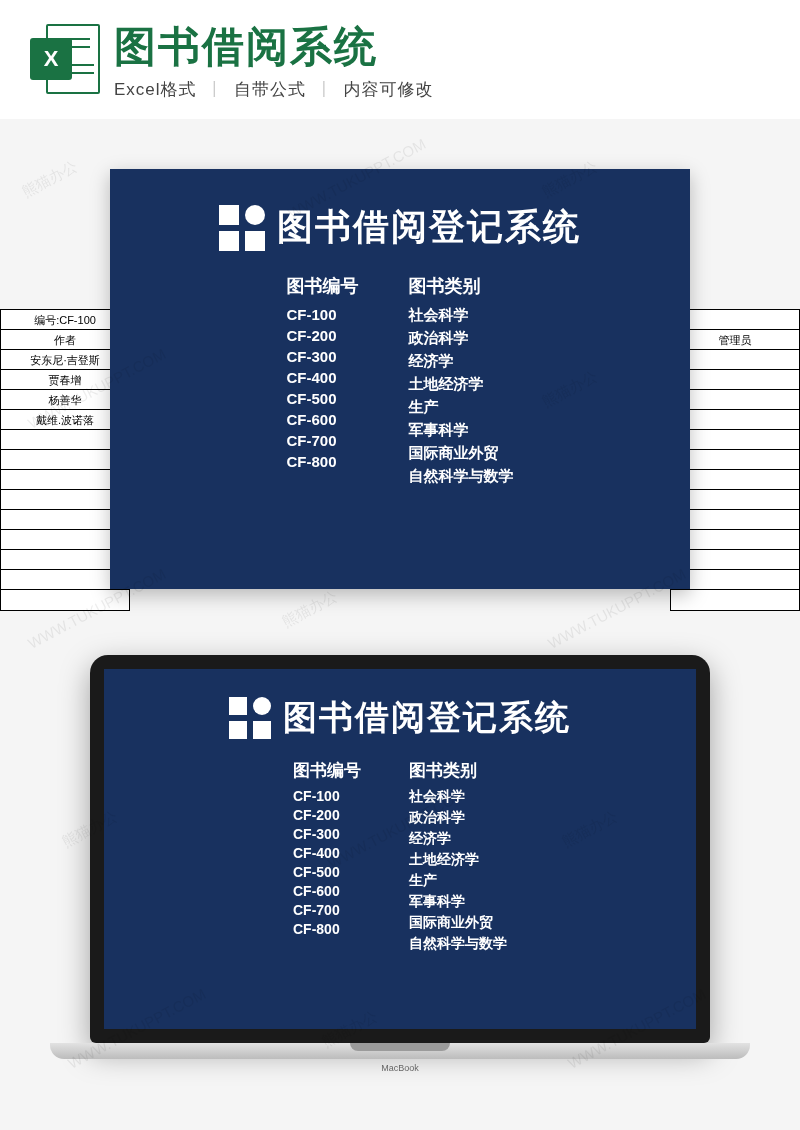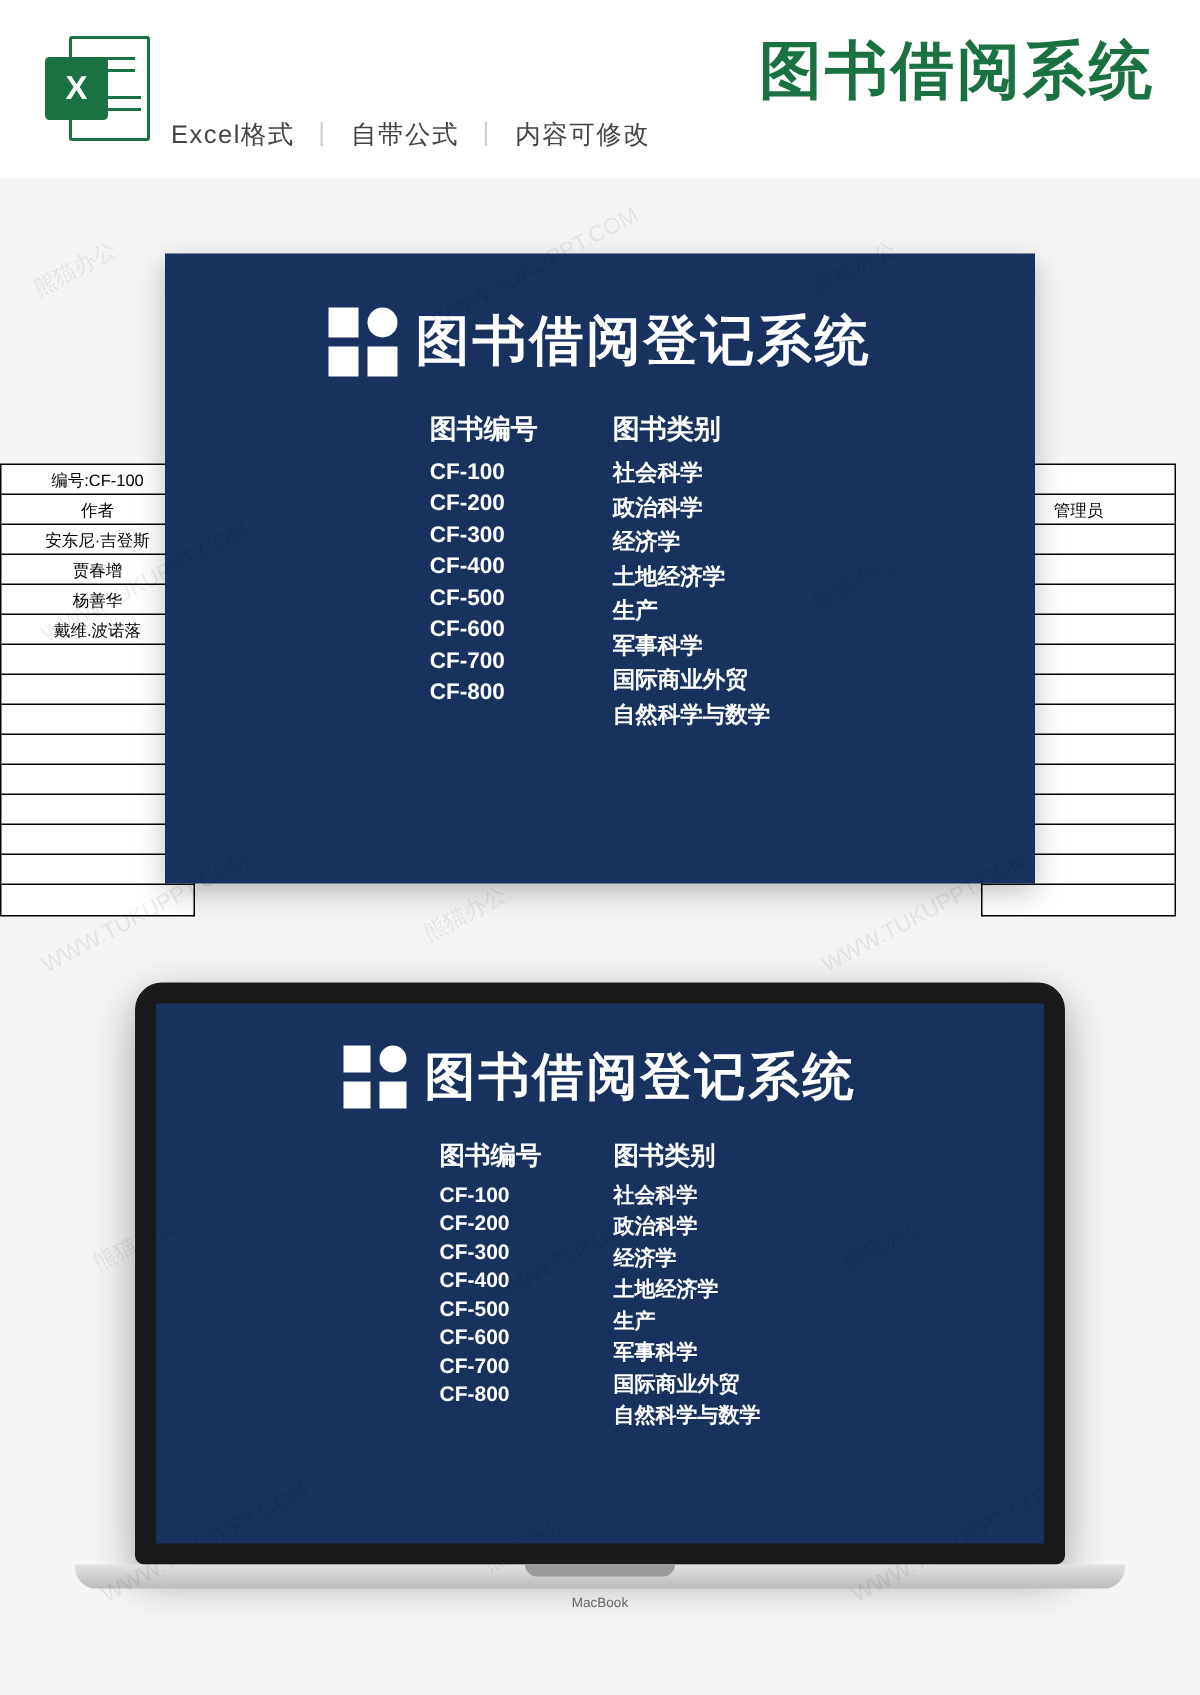--- a/index.html
+++ b/index.html
@@ -62,41 +62,40 @@
     font-family: Arial, sans-serif;
   }
   .header-text { flex: 1; }
   .header-title {
     font-size: 42px;
     font-weight: 900;
     color: #1a7243;
     letter-spacing: 2px;
     line-height: 1.1;
     margin-bottom: 8px;
-    text-align: right;
   }
   .header-sub {
     font-size: 17px;
     color: #444;
     letter-spacing: 1px;
   }
   .sep { color: #ccc; margin: 0 4px; }
   .preview-area {
     position: relative;
     height: 530px;
     padding-top: 30px;
   }
   .bg-table {
     position: absolute;
     background: #fff;
     border: 1px solid #000;
     font-size: 11px;
   }
   .bg-table-left { left: 0; top: 190px; width: 130px; }
-  .bg-table-right { right: 16px; top: 190px; width: 130px; }
+  .bg-table-right { right: 0; top: 190px; width: 130px; }
   .bg-table .row {
     border-bottom: 1px solid #000;
     padding: 3px 16px;
     text-align: center;
     height: 20px;
     white-space: nowrap;
     overflow: hidden;
   }
   .bg-table .row:last-child { border-bottom: none; }
   .card {

